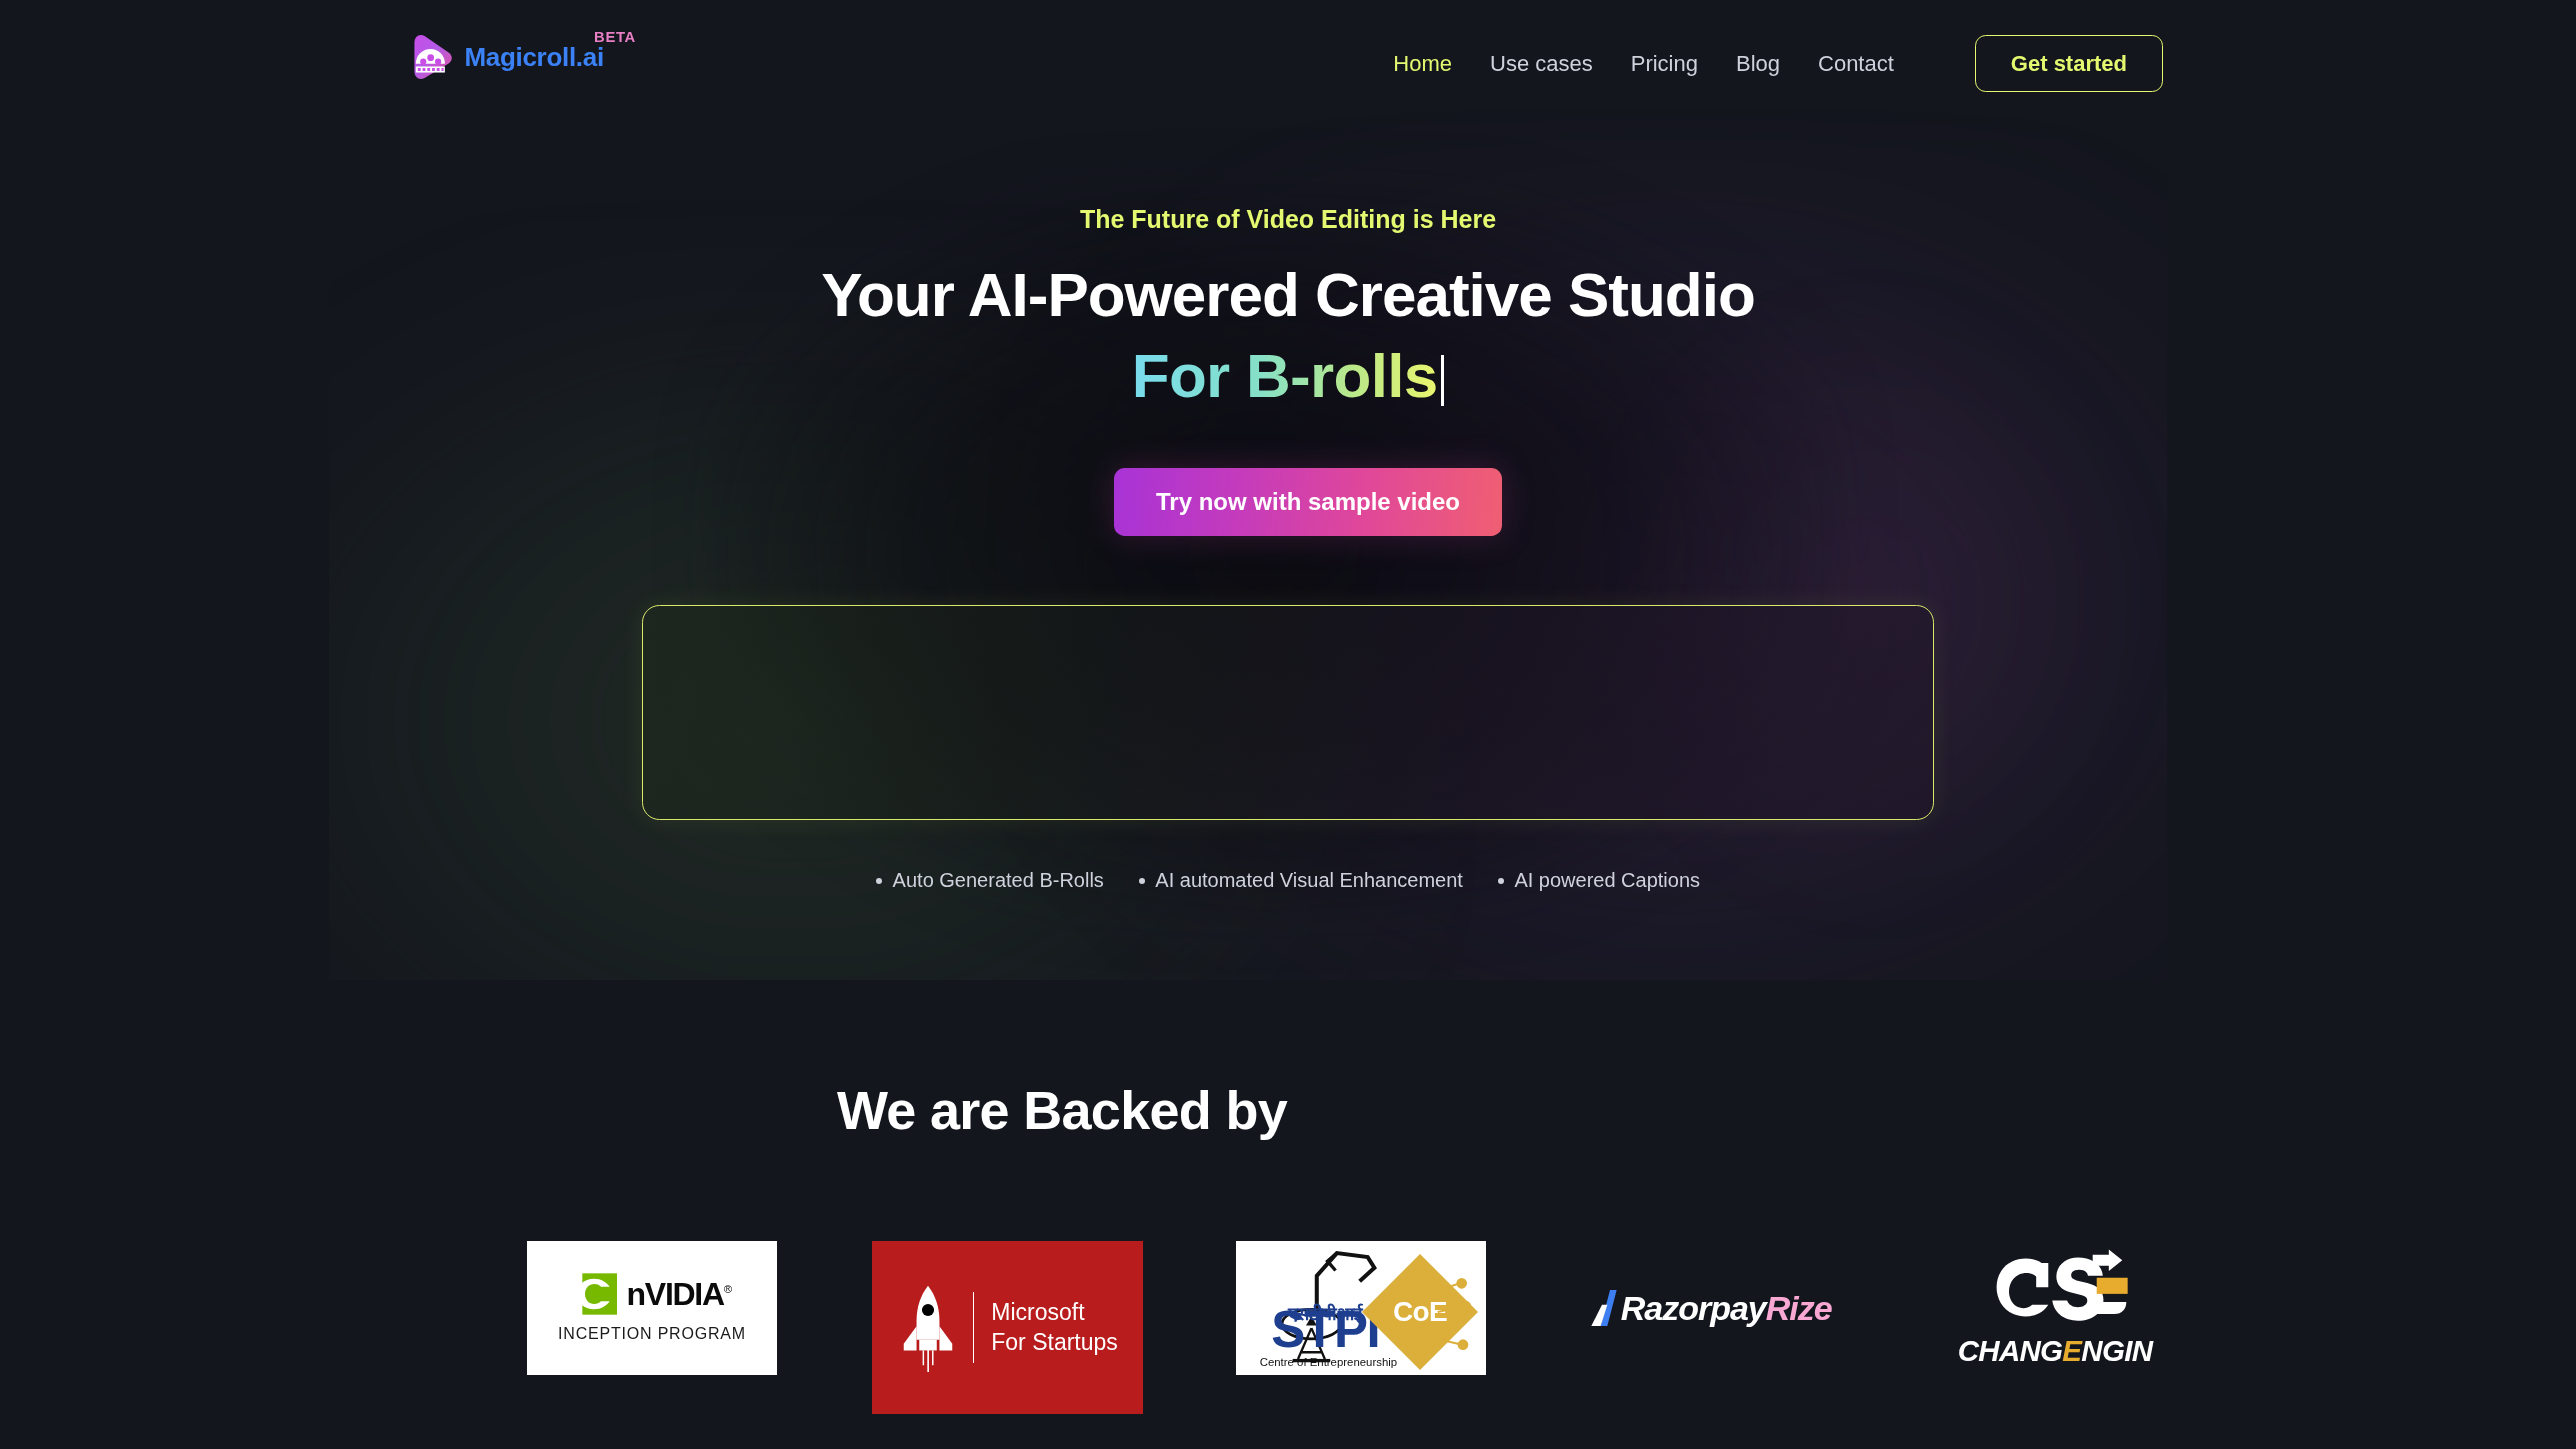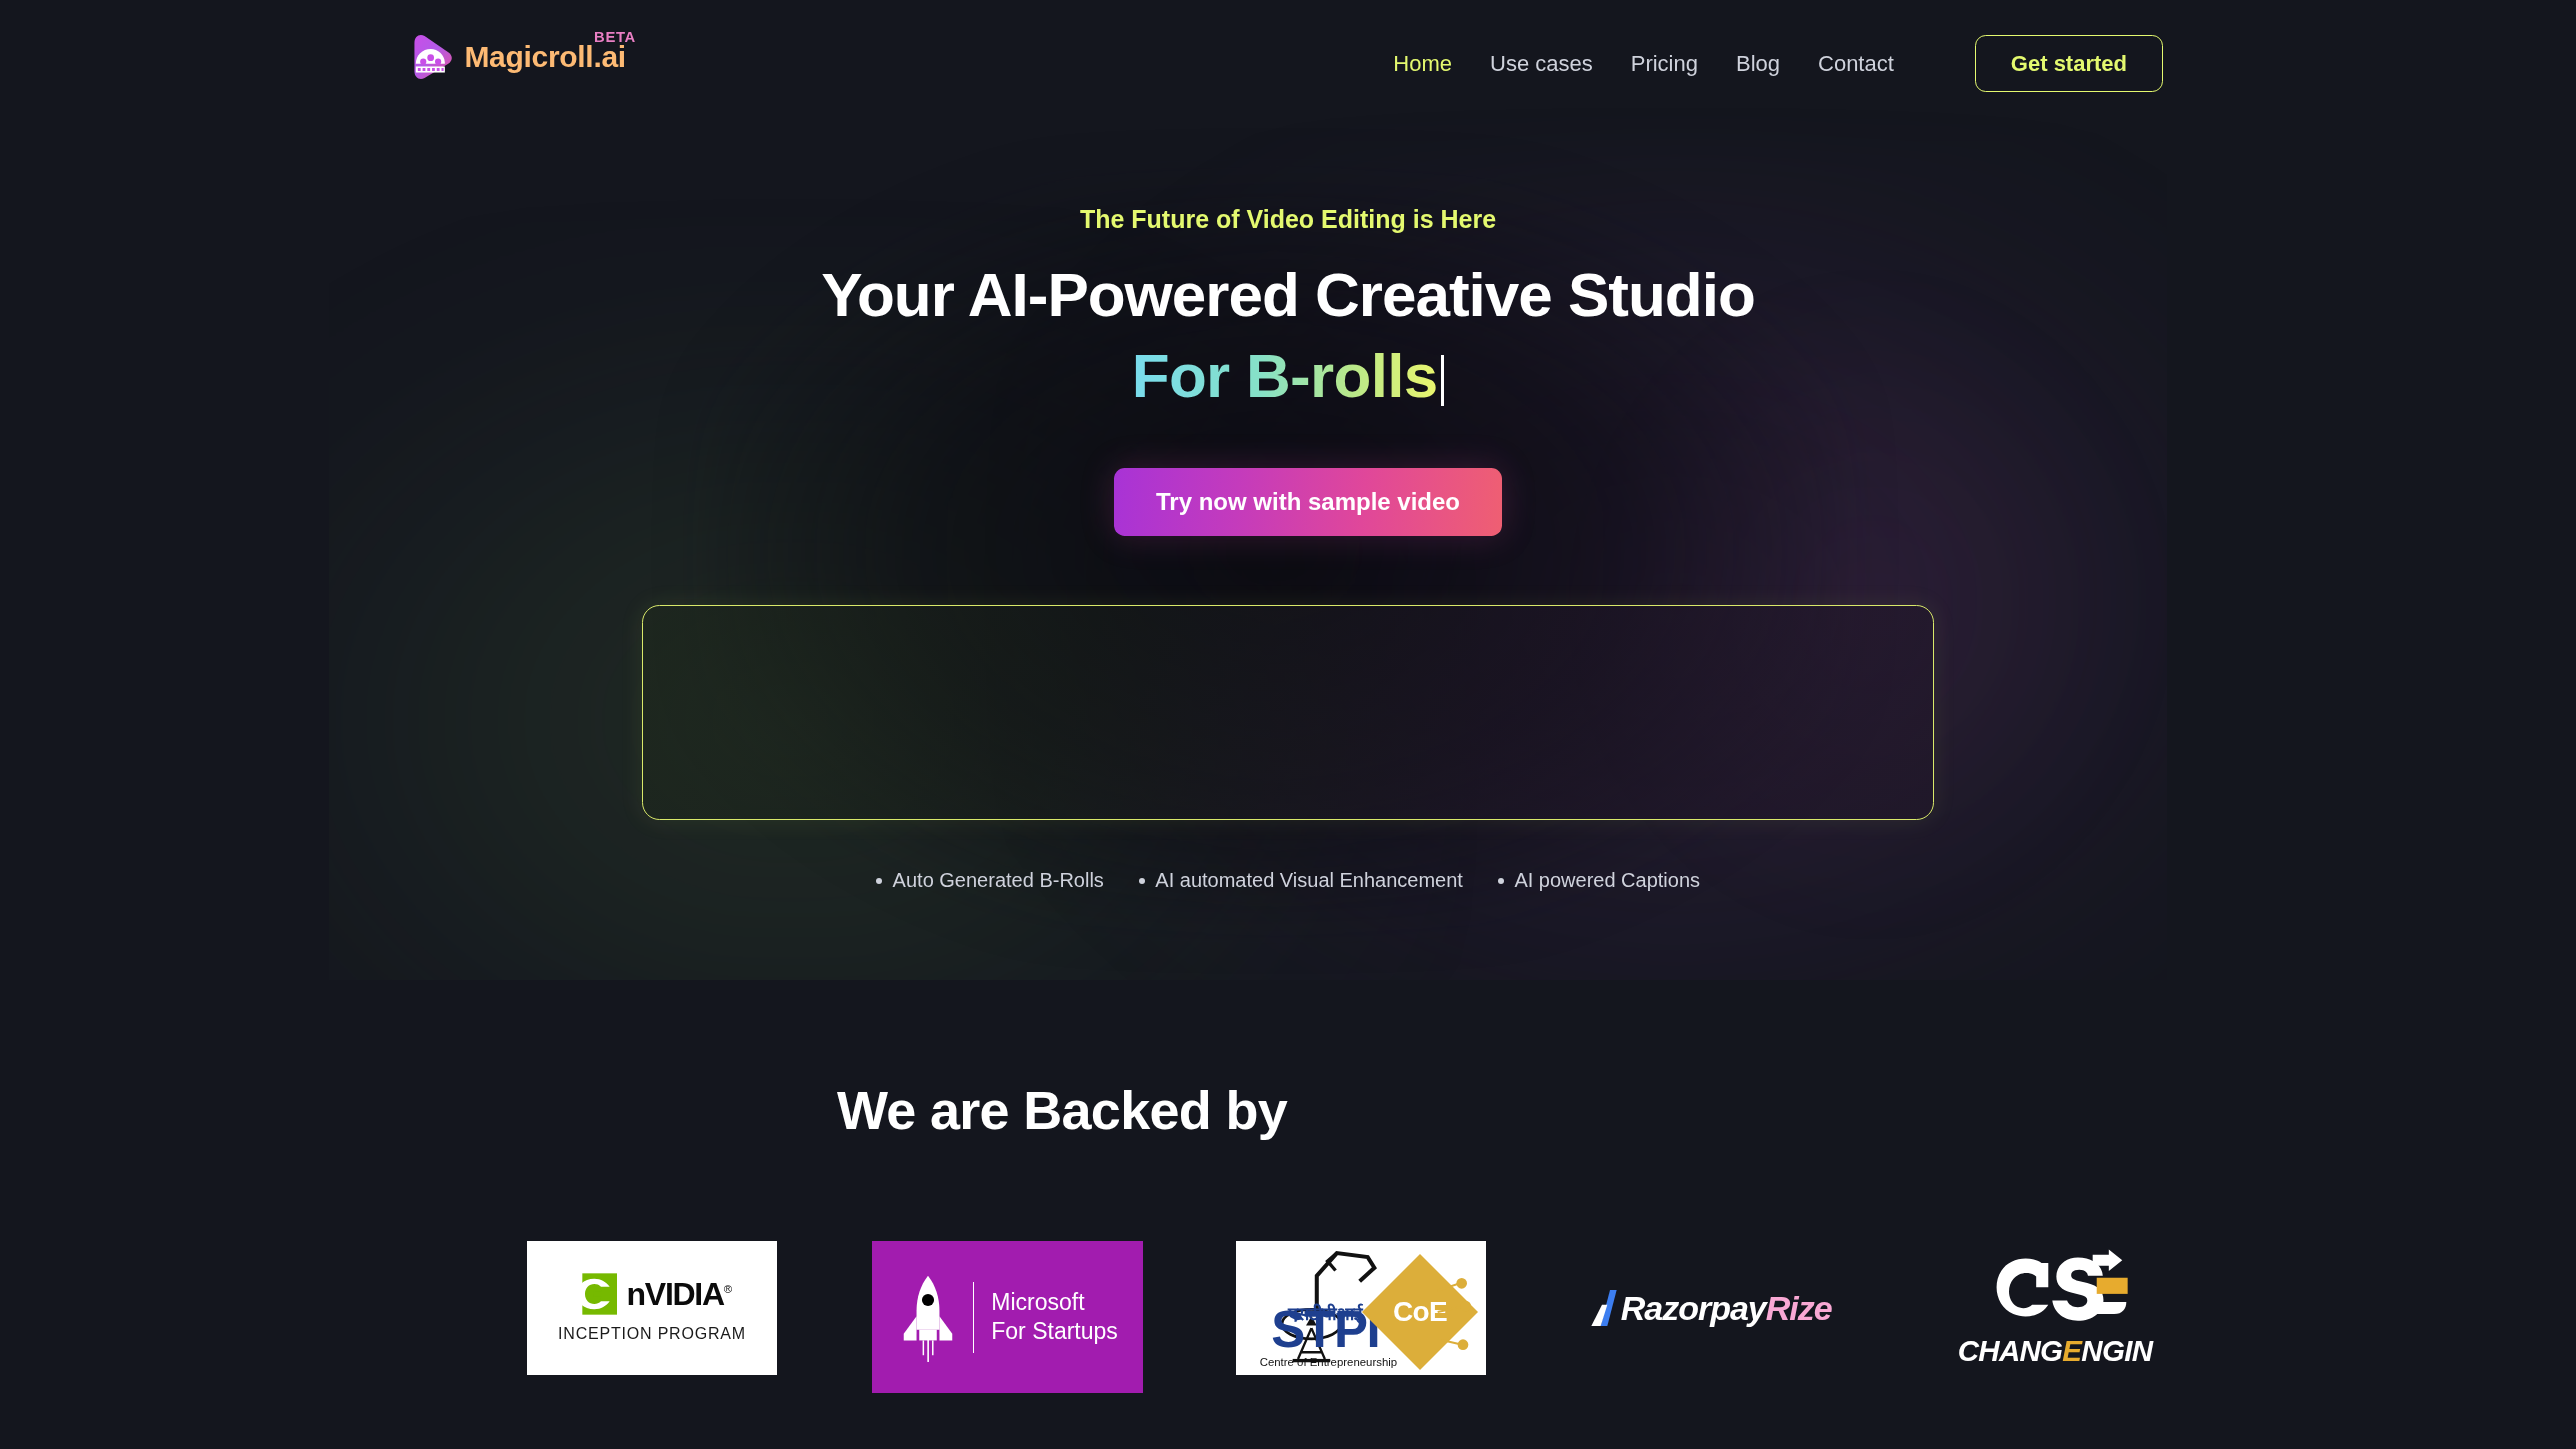--- a/index.html
+++ b/index.html
@@ -61,21 +61,21 @@
     display:flex; align-items:center; z-index:40;
   }
   .brand{
     position:absolute; left:405px; top:32px;
     display:flex; align-items:flex-start; gap:9.4px;
   }
   .brand-mark{
     width:50px; height:50px; position:relative; flex:none;
   }
   .brand-name{
-    color:#fdba74; font-size:30px; font-weight:700;
+    color:#3b82f6; font-size:26px; font-weight:700;
     letter-spacing:-0.3px; line-height:50px;
   }
   .beta-badge{
     position:absolute; left:189px; top:-2.7px;
     color:#e97fc4; font-size:14.8px; font-weight:700;
     letter-spacing:0.7px;
   }
 
   .nav{
     position:absolute; right:413px; top:0; height:127px;
@@ -179,21 +179,21 @@
     color:#0b0b0b; font-size:32px; font-weight:700;
     letter-spacing:-1.3px; line-height:1;
   }
   .nv-reg{ font-size:11.4px; vertical-align:super; font-weight:400; }
   .nv-sub{
     color:#1a1a1a; font-size:16px; font-weight:400; letter-spacing:0.8px;
   }
 
   
   .ms-card{
-    left:872px; width:271px; height:152px; background:#a21caf;
+    left:872px; width:271px; height:173px; background:#b91c1c;
     display:flex; align-items:center; justify-content:center; gap:0;
   }
   .ms-rocket{ width:62px; height:89px; flex:none; }
   .ms-div{ width:1.3px; height:71px; background:#ffffff; margin:0 17.4px 0 13.4px; }
   .ms-txt{ color:#ffffff; font-size:23px; font-weight:400; line-height:1.28; }
 
   
   .stpi-card{
     left:1236px; width:250px; height:134px; background:#ffffff;
     position:absolute; overflow:hidden;

